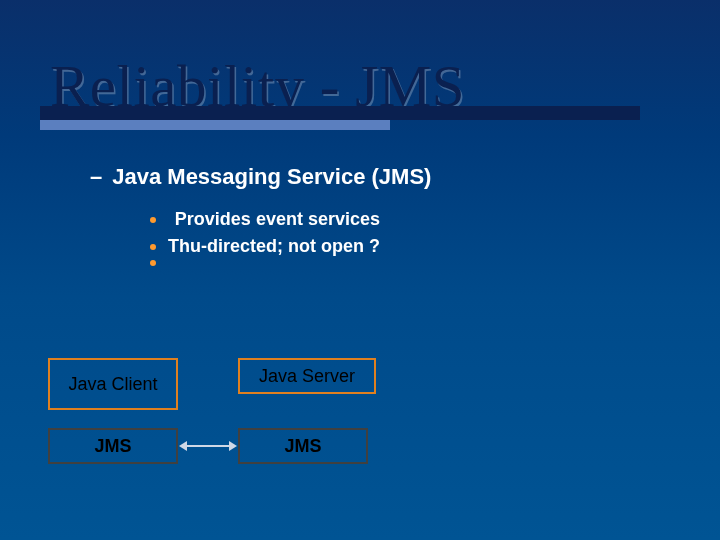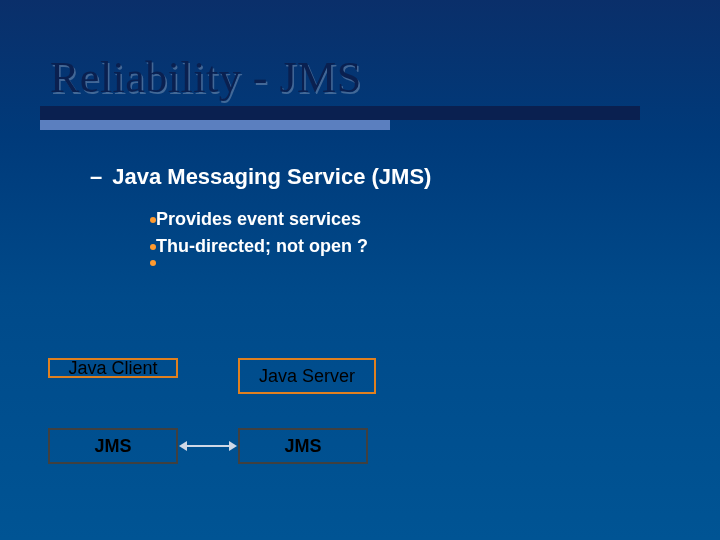--- a/index.html
+++ b/index.html
@@ -16,21 +16,21 @@
     position: relative;
     width: 720px;
     height: 540px;
     box-sizing: border-box;
   }
   .title {
     position: absolute;
     left: 50px;
     top: 52px;
     font-family: "Times New Roman", Times, serif;
-    font-size: 44px;
+    font-size: 59px;
     font-weight: 400;
     color: #0a2050;
     text-shadow: 1.5px 1.5px 0 rgba(255,255,255,0.25);
     letter-spacing: 0.5px;
   }
   .underline-dark {
     position: absolute;
     left: 40px;
     top: 106px;
     width: 600px;
@@ -64,22 +64,23 @@
     color: #fff;
   }
   .bullets {
     position: absolute;
     left: 150px;
     top: 206px;
   }
   .bullet-row {
     display: flex;
     align-items: center;
-    gap: 0;
+    gap: 12px;
     line-height: 27px;
+    justify-content: space-between;
   }
   .bullet-dot {
     width: 6px;
     height: 6px;
     border-radius: 50%;
     background: #ff9a2e;
     flex: 0 0 auto;
   }
   .bullet-text {
     font-size: 18px;
@@ -97,21 +98,21 @@
     text-align: center;
     font-size: 18px;
     color: #000;
     background: rgba(0,0,0,0);
     display: flex;
     align-items: center;
     justify-content: center;
   }
   .box.orange { border: 2px solid #e0801f; }
   .box.green  { border: 2px solid #404040; font-weight: bold; }
-  .box.client   { left: 0;   top: 0;   width: 130px; height: 20px; }
+  .box.client   { left: 0;   top: 0;   width: 130px; height: 52px; }
   .box.server   { left: 190px; top: 0;   width: 138px; height: 36px; }
   .box.jms-l    { left: 0;   top: 70px; width: 130px; height: 36px; }
   .box.jms-r    { left: 190px; top: 70px; width: 130px; height: 36px; }
   .connector {
     position: absolute;
     left: 131px;
     top: 85px;
     width: 58px;
     height: 6px;
   }

